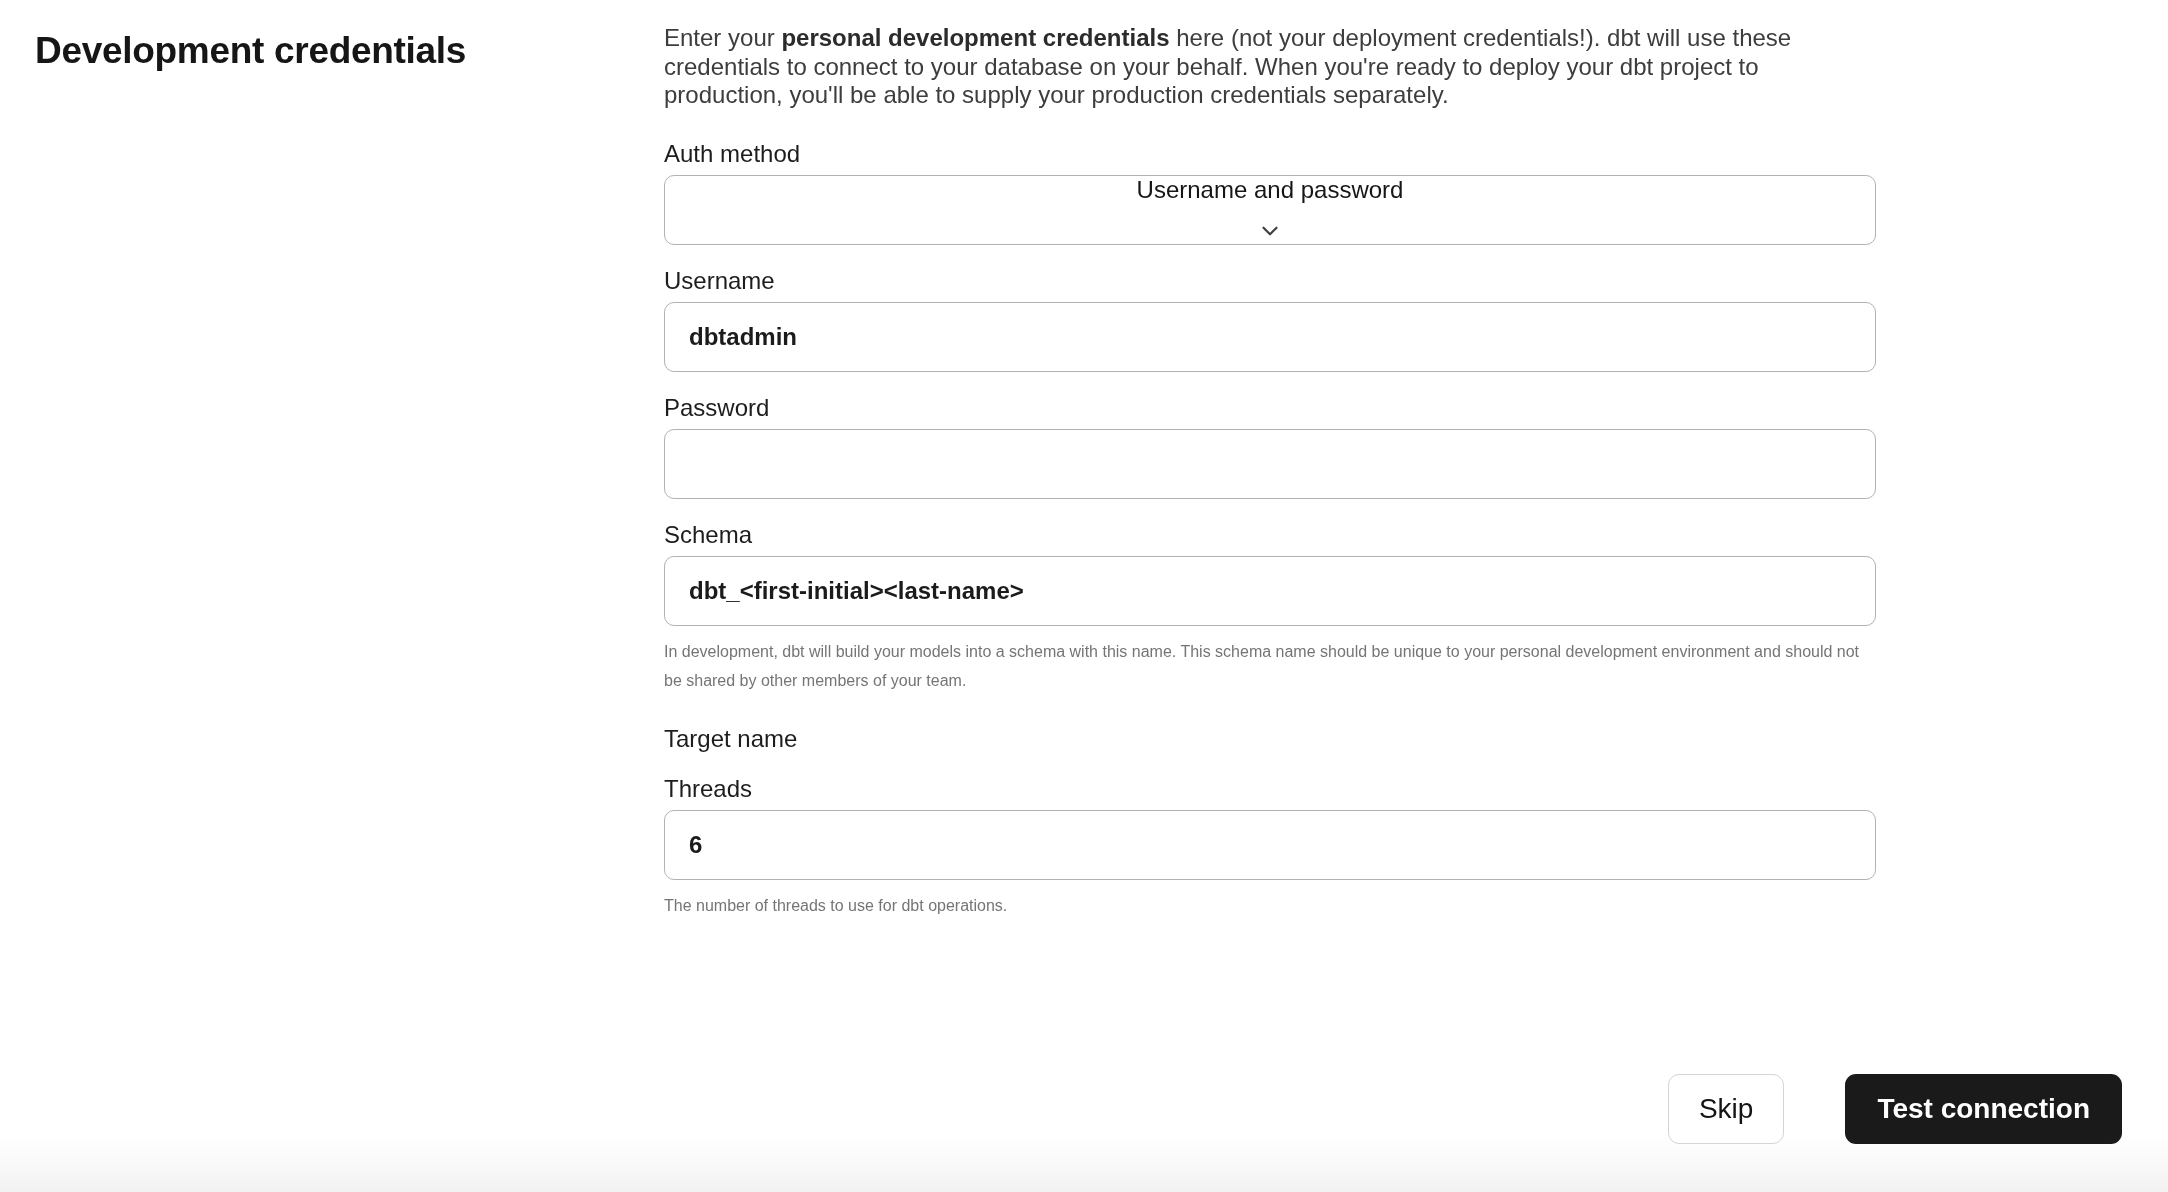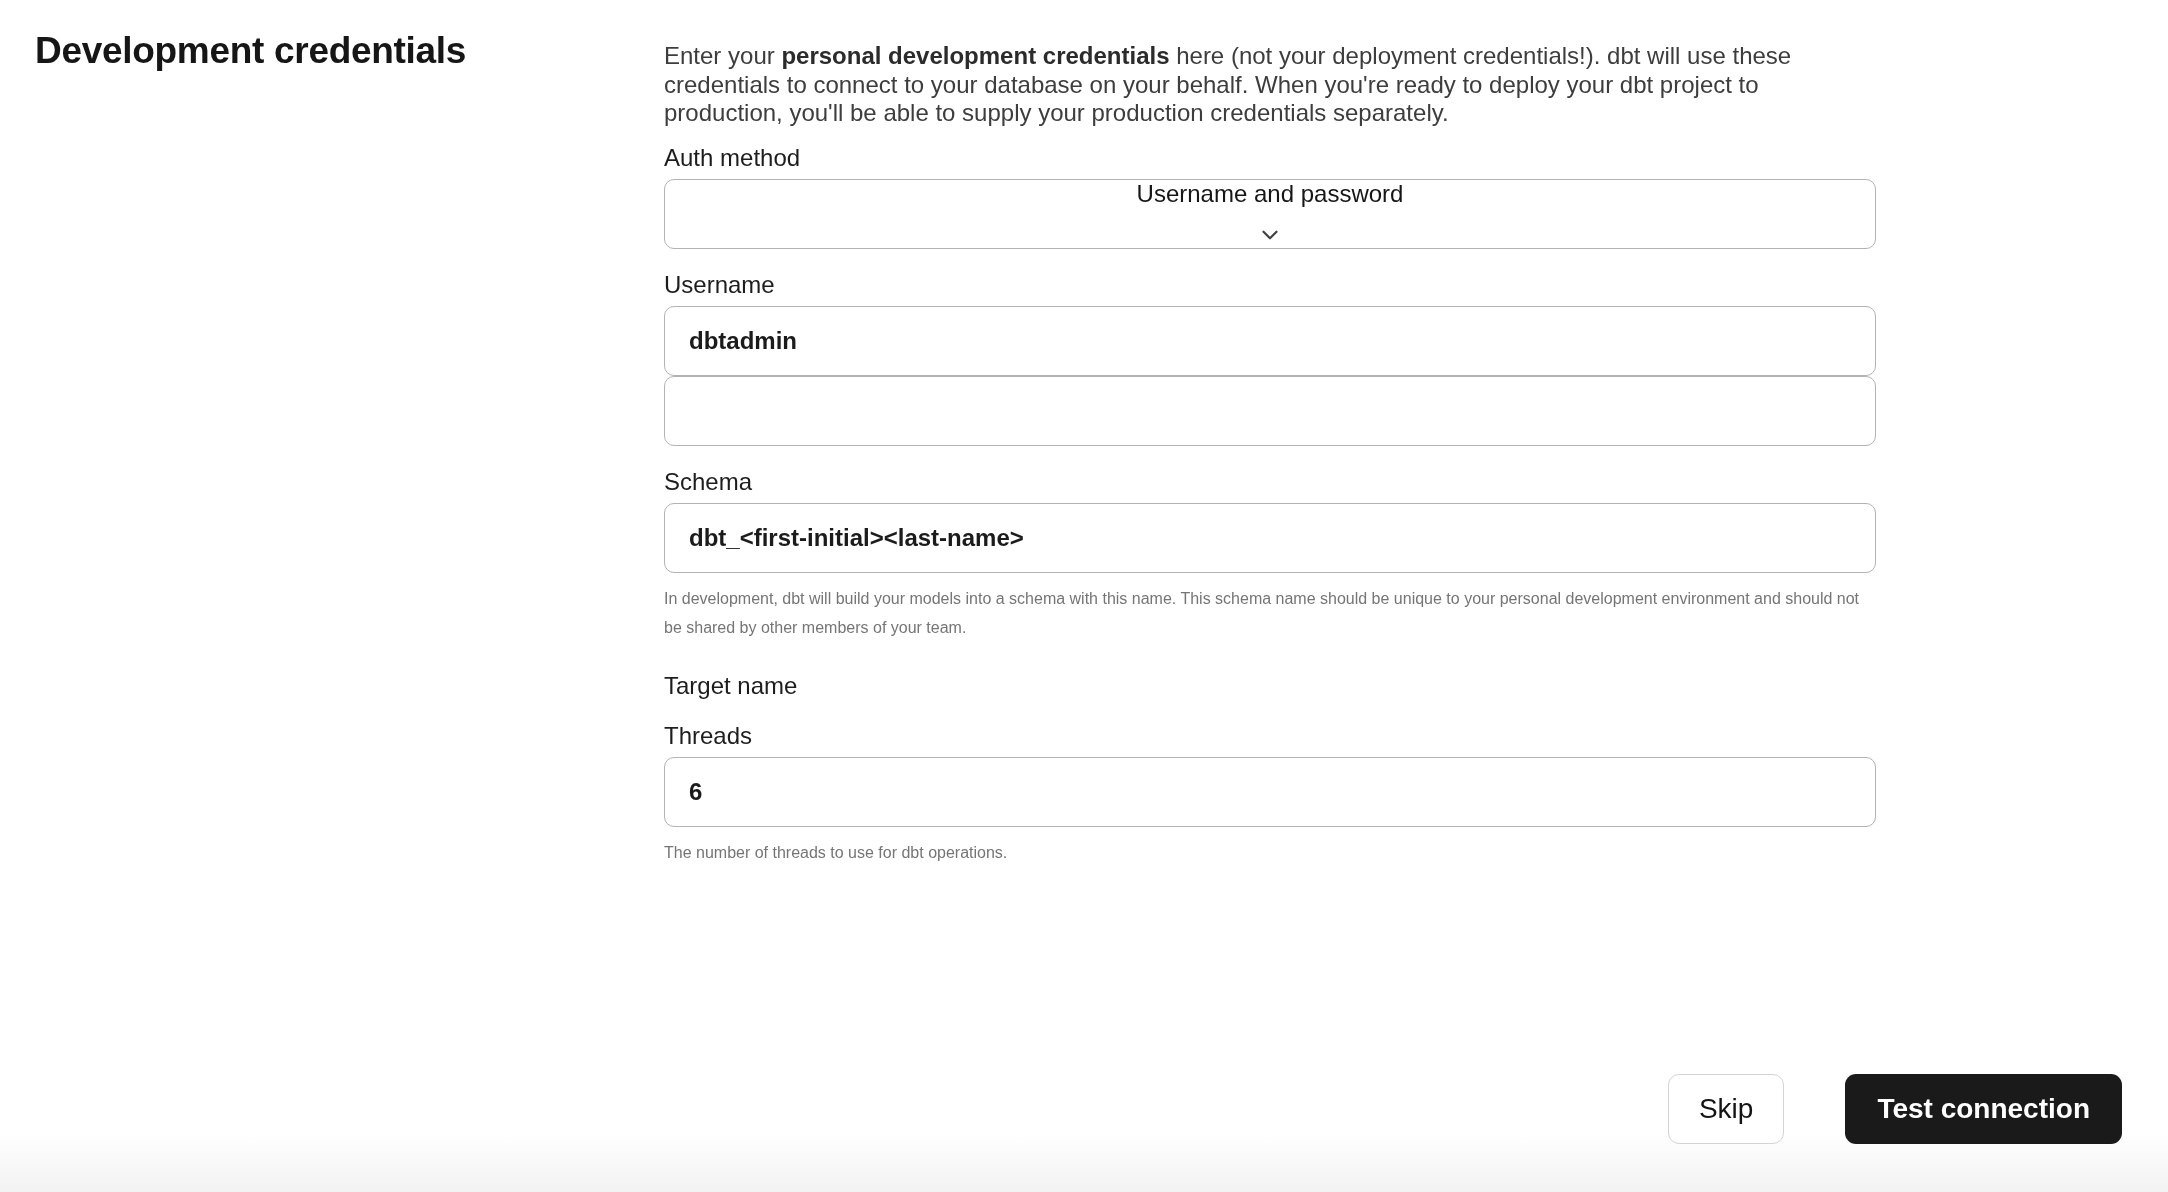--- a/index.html
+++ b/index.html
@@ -11,30 +11,30 @@
     position: relative;
   }
   .page { position: absolute; inset: 0; }
 
   .page-title {
     position: absolute; left: 35px; top: 30px; margin: 0;
     font-size: 37px; font-weight: 700; color: #161616;
     letter-spacing: -0.3px;
   }
 
-  .form-col { position: absolute; left: 664px; top: 42px; width: 1212px; }
+  .form-col { position: absolute; left: 664px; top: 24px; width: 1212px; }
 
   .description { margin: 0; font-size: 24px; line-height: 28.5px; color: #3d3d3d; }
   .description strong { font-weight: 700; color: #2b2b2b; }
 
   .field-label {
     display: block; margin: 22px 0 7px 0;
     font-size: 24px; line-height: 28px; font-weight: 500; color: #1d1d1d;
   }
-  .description + .field-label { margin-top: 16px; }
+  .description + .field-label { margin-top: 30px; }
   .help + .field-label { margin-top: 30px; }
 
   .control {
     box-sizing: border-box; width: 100%; height: 70px;
     border: 1.5px solid var(--input_border, #b3b3b3);
     border-radius: 10px; background: #ffffff;
     font-size: 24px; color: #1b1b1b; flex-direction: column;
   }
   .input { padding: 0 24px; font-family: inherit; outline: none; display: block; font-weight: bold; }
   .select {
@@ -92,20 +92,21 @@
     <div class="control select" role="combobox">
       <span class="select-value">Username and password</span>
       <svg class="chevron" viewBox="0 0 24 24" aria-hidden="true">
           <path d="M6 9l6 6 6-6"></path>
         </svg>
     </div>
 
     <label class="field-label">Username</label>
     <input class="control input" type="text" value="dbtadmin" style="">
 
+    <label class="field-label">Password</label>
     <input class="control input" type="password" value="" style="">
 
     <label class="field-label">Schema</label>
     <input class="control input" type="text" value="dbt_&lt;first-initial&gt;&lt;last-name&gt;" style="">
     <p class="help">In development, dbt will build your models into a schema with this name. This schema name should be unique to your personal development environment and should not be shared by other members of your team.</p>
 
     <label class="field-label">Target name</label>
 
     <label class="field-label">Threads</label>
     <input class="control input" type="text" value="6" style="">

